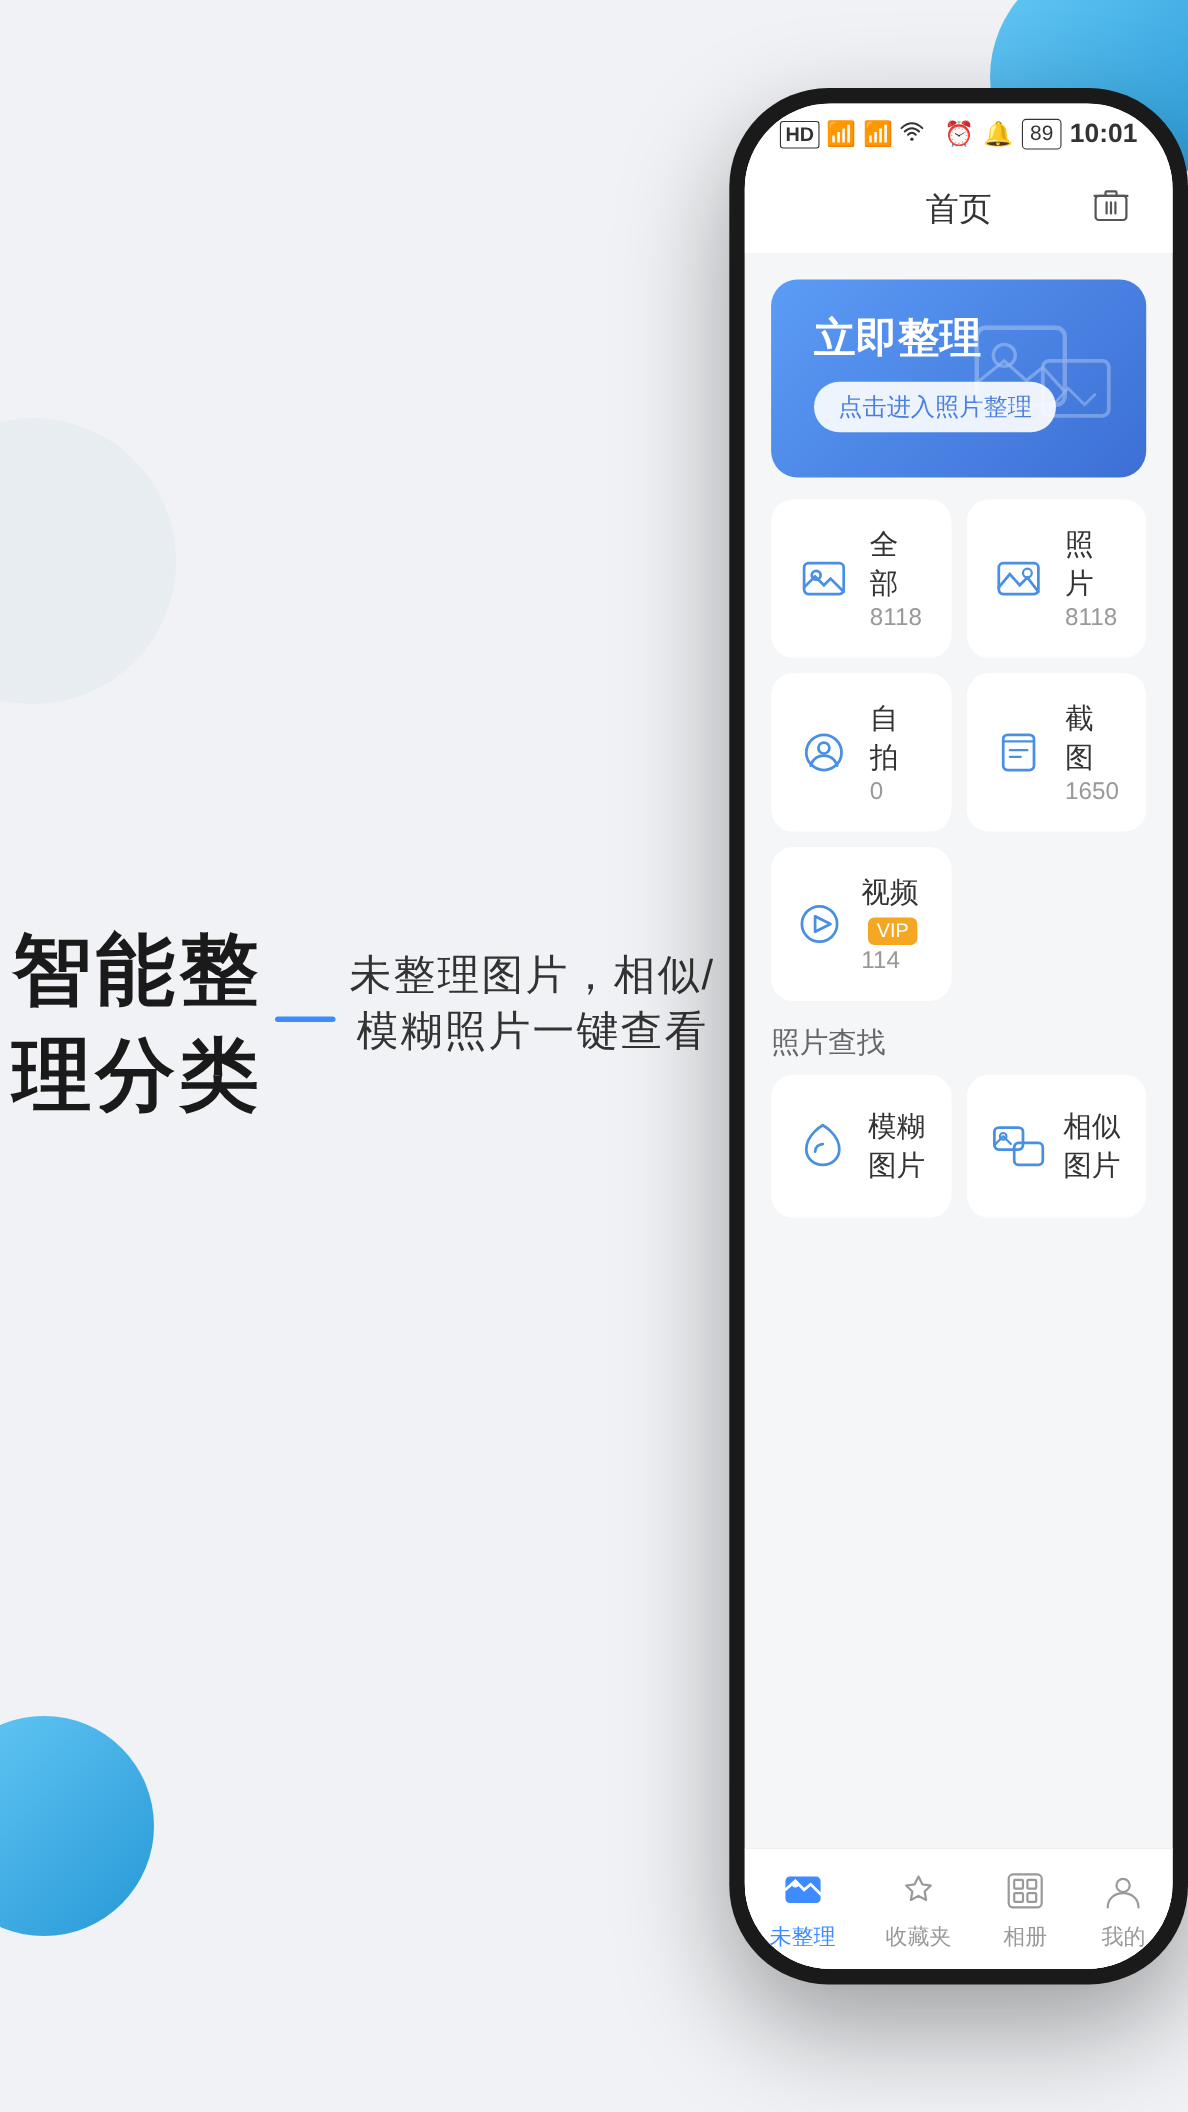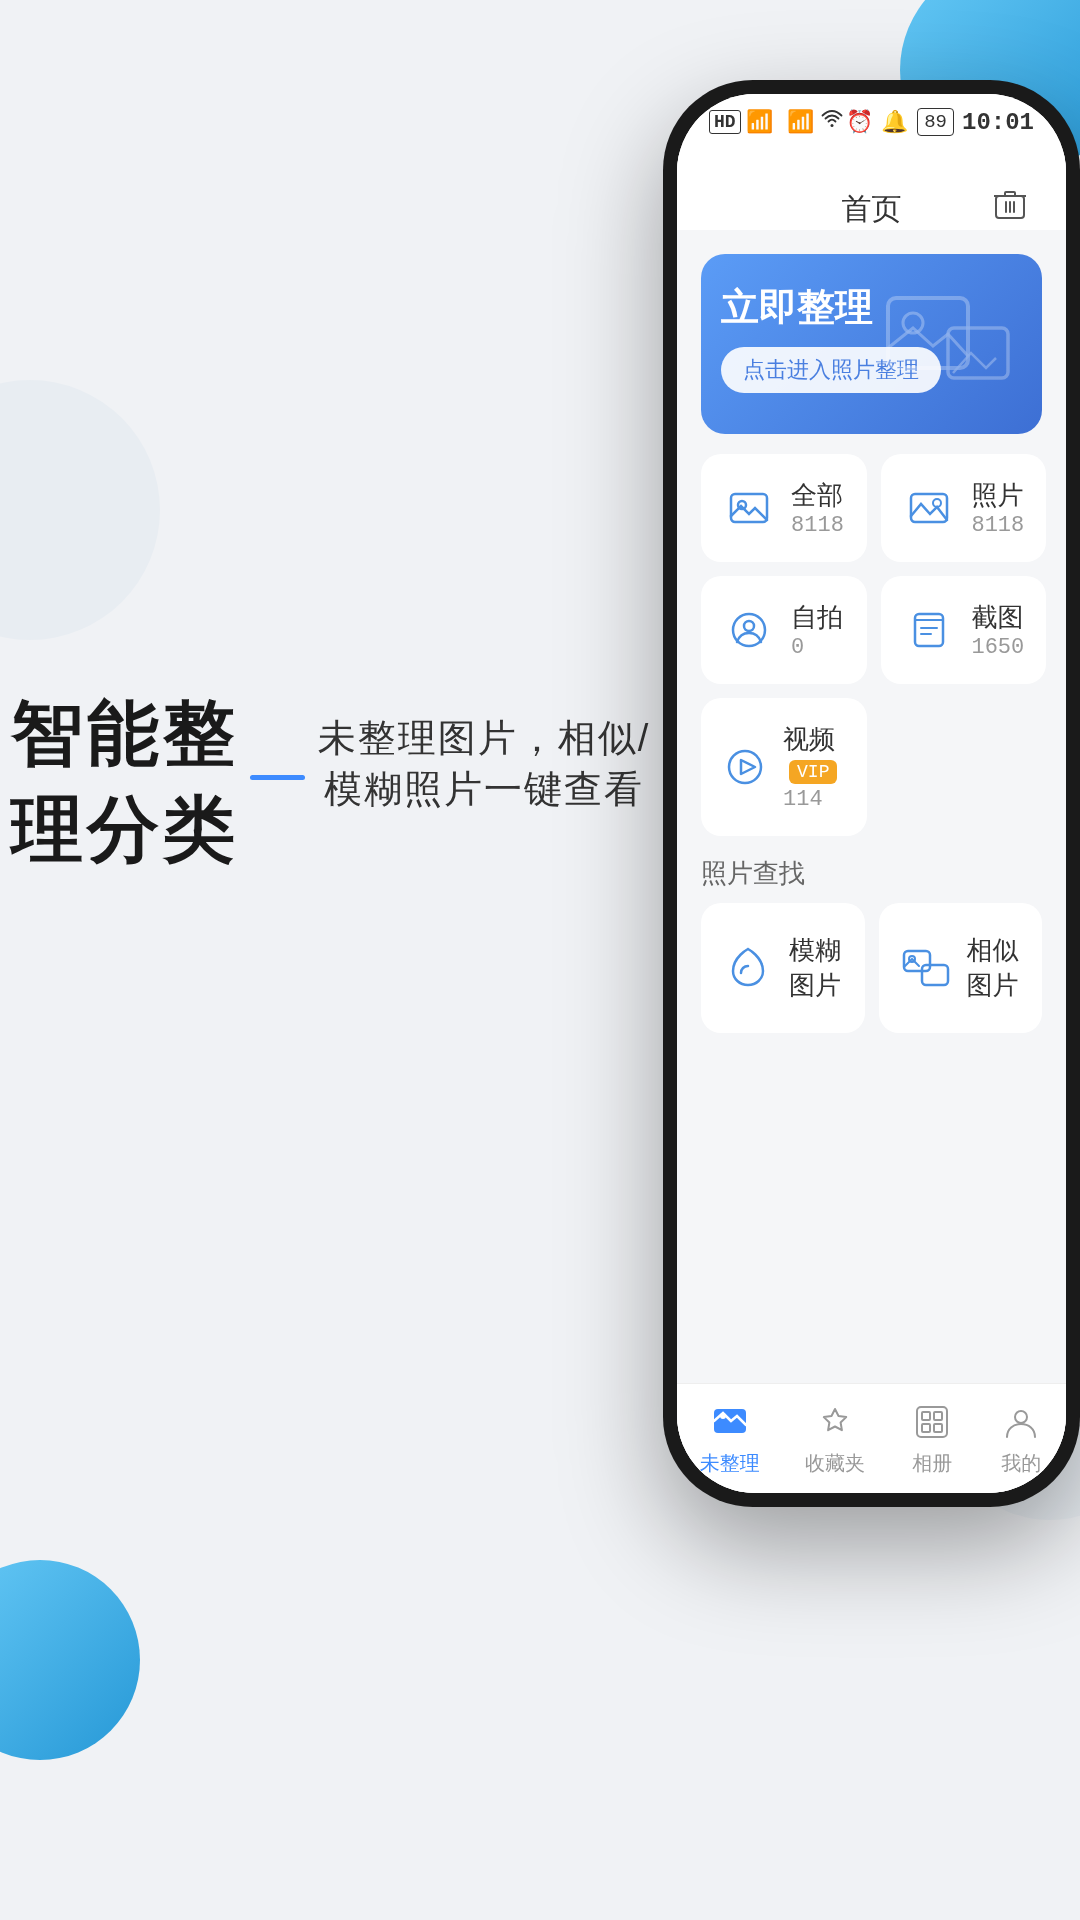--- a/index.html
+++ b/index.html
@@ -84,22 +84,21 @@
       color: #333;
       text-align: center;
       letter-spacing: 2px;
       margin-bottom: 60px;
     }
 
     
     .phone-container {
       position: relative;
       width: 760px;
-      height: 1427px;
-      font-family: Liberation Mono, monospace;
+      height: 1724px;
     }
 
     .phone-frame {
       position: absolute;
       top: 0; left: 0; right: 0; bottom: 0;
       background: #1a1a1a;
       border-radius: 90px;
       box-shadow: 0 40px 100px rgba(0,0,0,0.35);
       z-index: 2;
       overflow: hidden;
@@ -144,21 +143,21 @@
       background: #f5f6f8;
       display: flex;
       flex-direction: column;
     }
 
     
     .top-nav {
       background: #fff;
       height: 80px;
       display: flex;
-      align-items: flex-end;
+      align-items: center;
       justify-content: center;
       position: relative;
       padding: 0 40px;
     }
     .nav-title {
       font-size: 30px;
       color: #333;
       font-weight: 500;
     }
     .nav-trash {
@@ -177,21 +176,21 @@
       flex-direction: column;
       gap: 20px;
     }
 
     
     .banner {
       background: linear-gradient(135deg, #5b9cf6, #3d6fd4);
       border-radius: 24px;
       height: 180px;
       position: relative;
-      padding: 28px 20px;
+      padding: 28px 39px;
       overflow: hidden;
       flex-shrink: 0;
     }
     .banner-title {
       font-size: 38px;
       font-weight: 700;
       color: #fff;
       margin-bottom: 14px;
     }
     .banner-btn {

